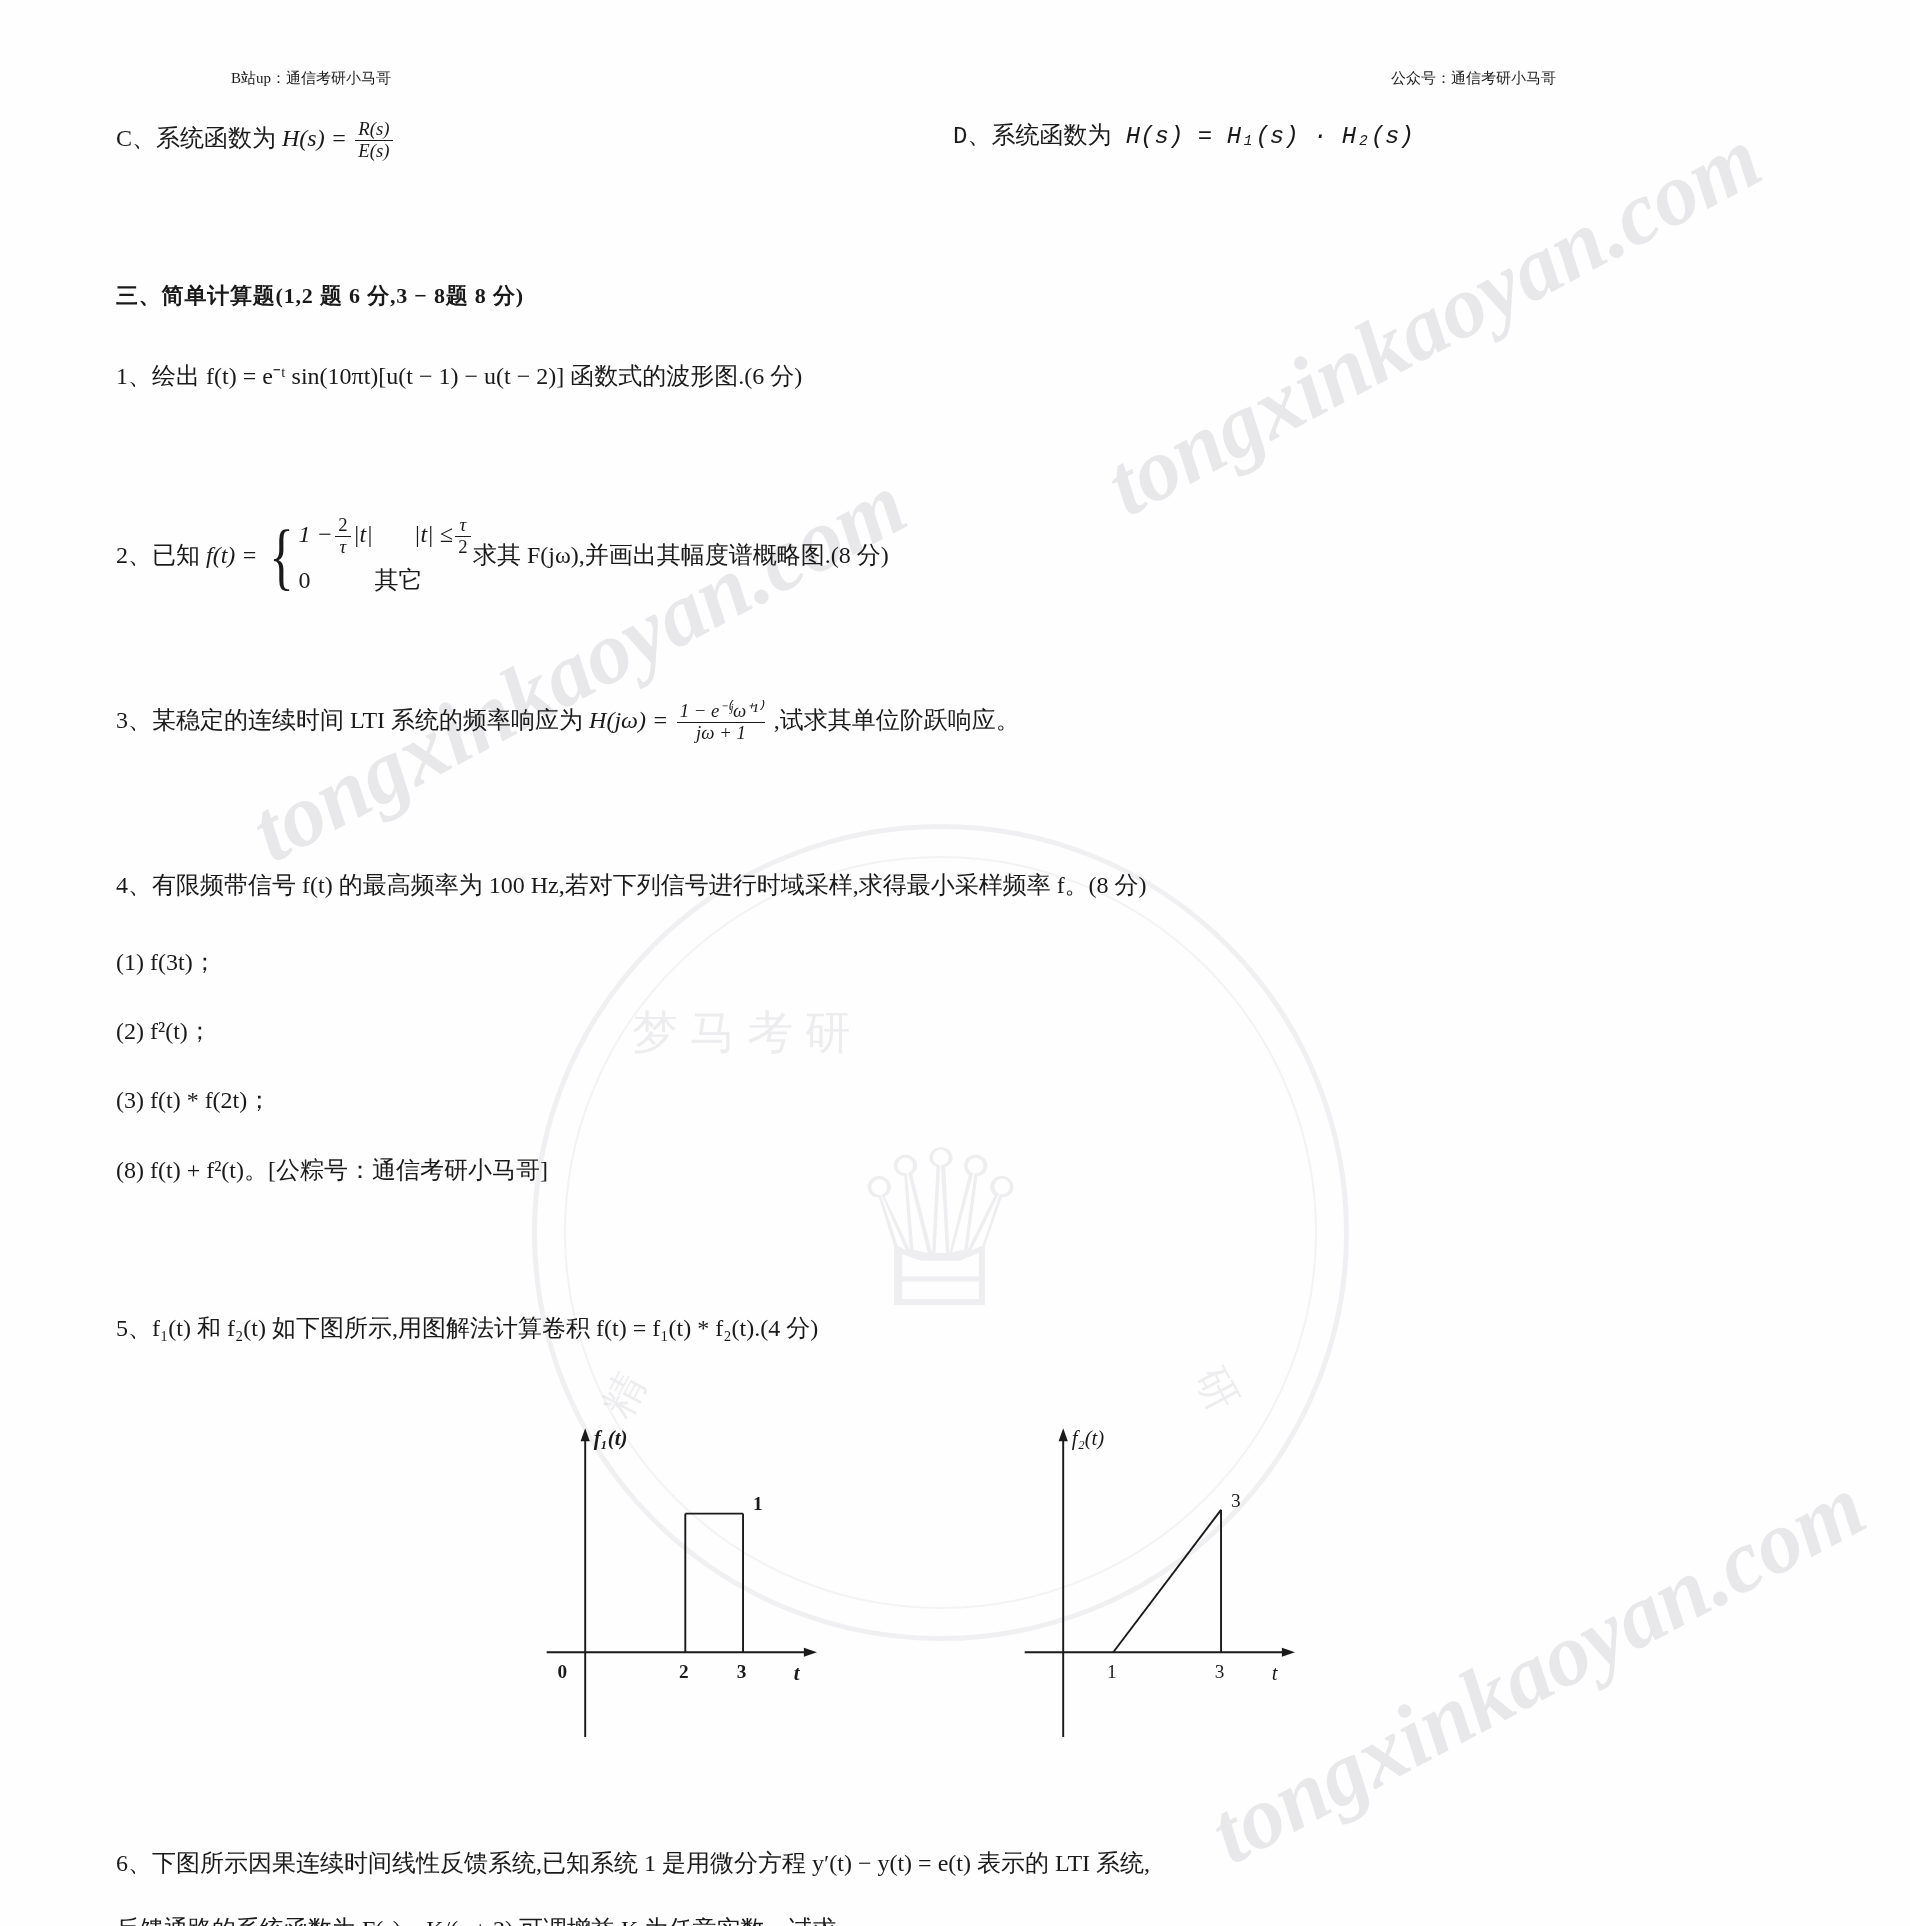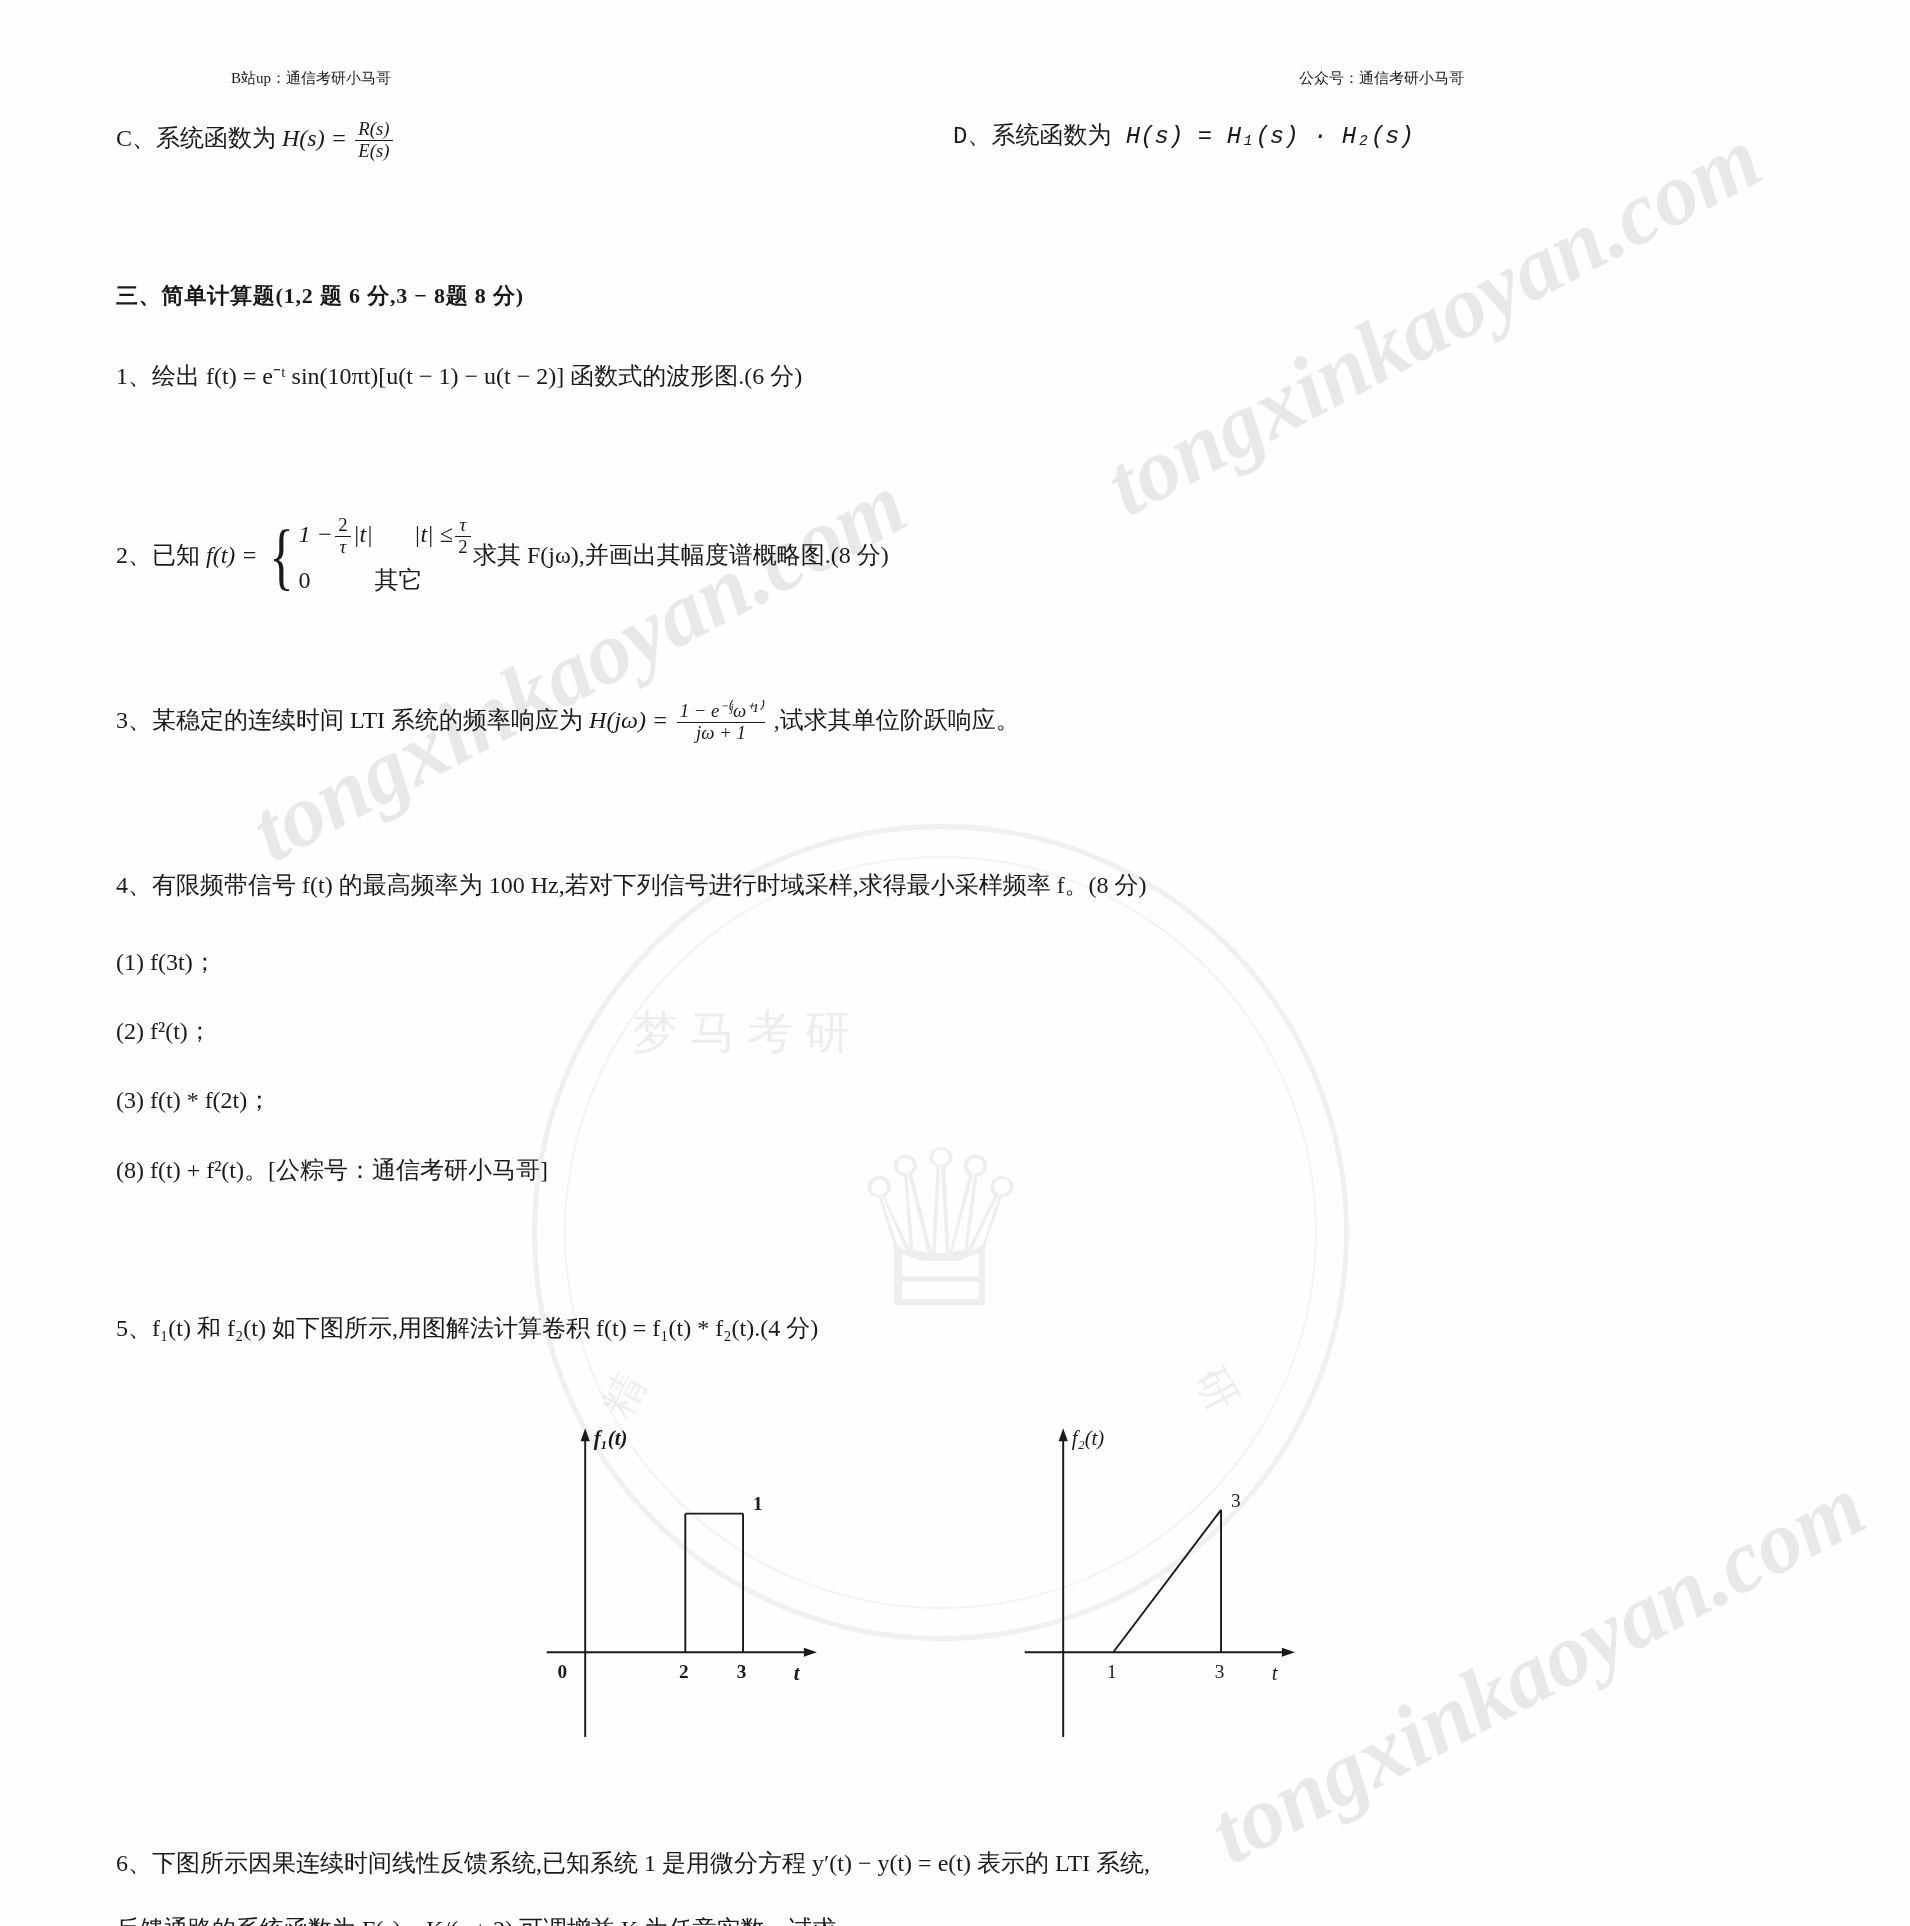--- a/index.html
+++ b/index.html
@@ -82,21 +82,21 @@
     position: relative;
     z-index: 2;
   }
   .hdr {
     position: absolute;
     top: 69px;
     font-size: 15px;
     font-family: "Liberation Serif", serif;
   }
   .hdr-left  { left: 231px; }
-  .hdr-right { left: 1299px; }
+  .hdr-right { left: 1391px; }
 
   .row-cd {
     position: absolute;
     top: 119px;
     font-size: 24px;
   }
   .cd-left  { left: 116px; }
   .cd-right { left: 953px; font-family: Liberation Mono, monospace; }
 
   .sec-title {

